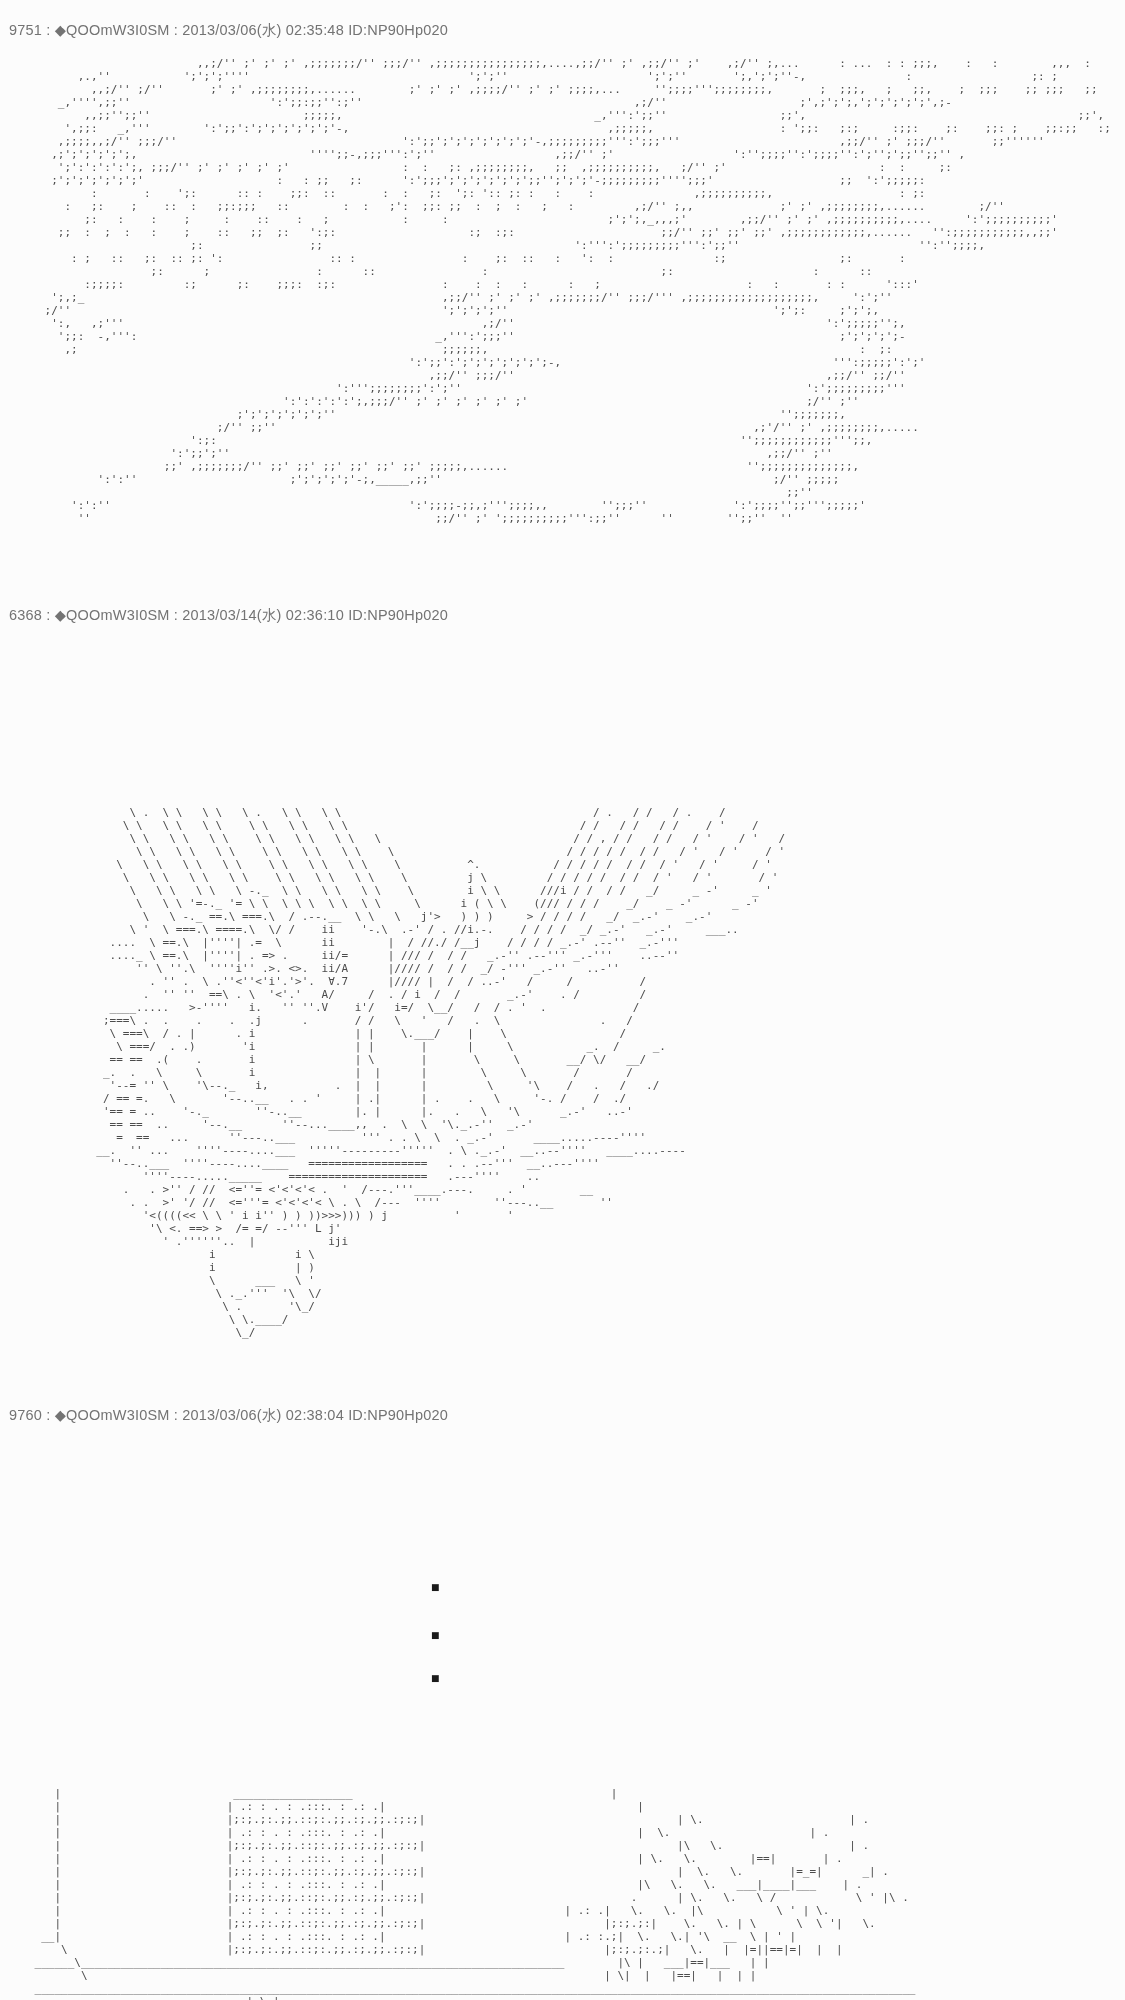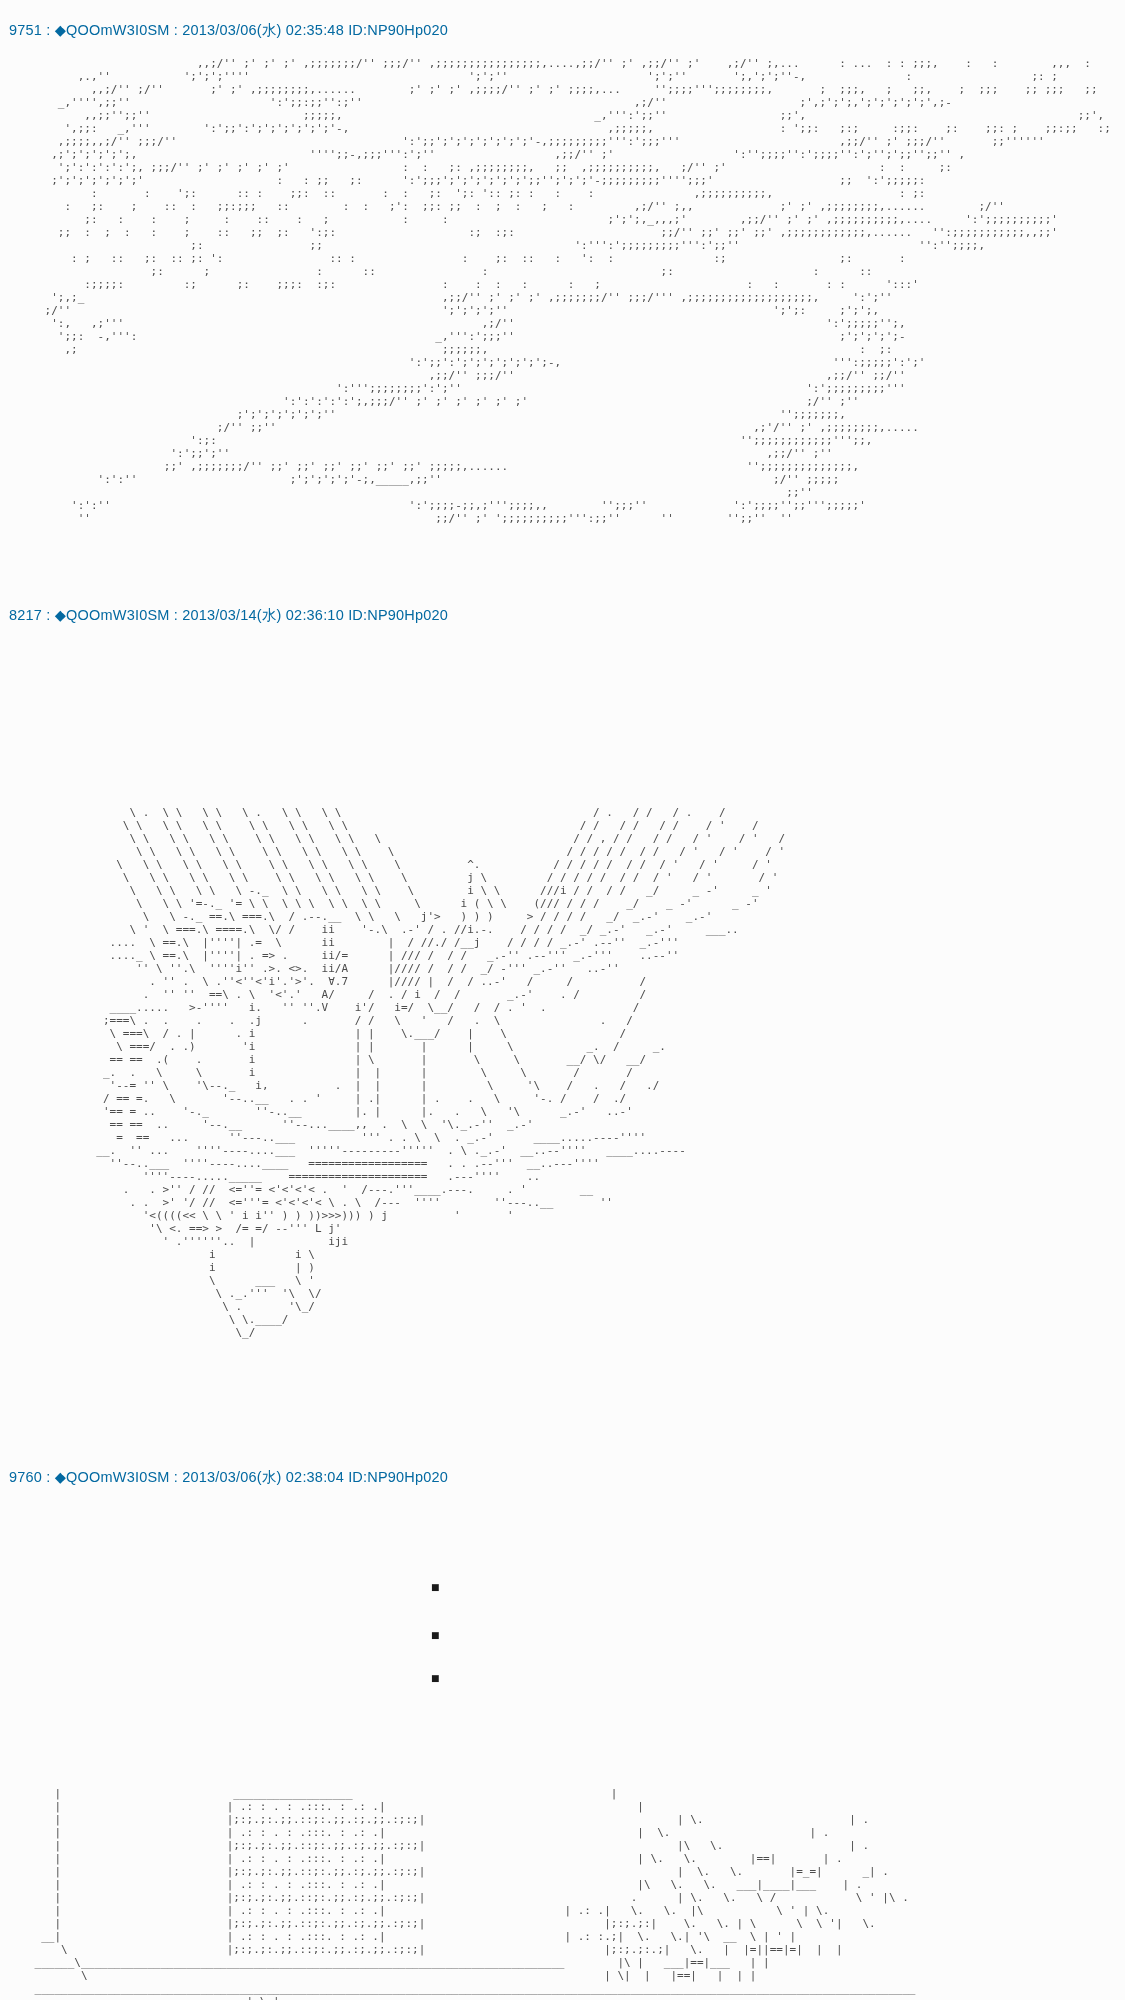--- a/index.html
+++ b/index.html
@@ -1,19 +1,19 @@
 <!DOCTYPE html>
 <html><head>
 <meta charset="utf-8">
 <style>
   * { margin:0; padding:0; box-sizing:border-box; }
   html, body { width:1125px; height:2000px; overflow:hidden; background:#fcfcfc; }
   .page { position:relative; width:1125px; height:2000px; background:#fcfcfc;
           font-family:"Liberation Sans","DejaVu Sans",sans-serif; }
-  .post-header { position:absolute; left:9px; font-size:14.5px; color:#0369a1;
+  .post-header { position:absolute; left:9px; font-size:14.5px; color:#737373;
                  white-space:pre; letter-spacing:.2px;
                  font-family:"Liberation Sans","DejaVu Sans",sans-serif; }
   .aa { position:absolute; font-family:"DejaVu Sans Mono",monospace;
         font-size:11px; line-height:13px; color:#4b4b4b; white-space:pre; }
   .dot { position:absolute; font-family:"DejaVu Sans",sans-serif;
          font-size:9px; line-height:9px; color:#1a1a1a; }
 </style>
 </head>
 <body>
 
@@ -50,21 +50,21 @@
                               ;';';';';';';''                                                                   '';;;;;;;,
                            ;/'' ;;''                                                                        ,;'/'' ;' ,;;;;;;;;,.....
                        ':;:                                                                               '';;;;;;;;;;;;''';;,
                     ':';;';''                                                                                 ,;;/'' ;''
                    ;;' ,;;;;;;;/'' ;;' ;;' ;;' ;;' ;;' ;;' ;;;;;,......                                    '';;;;;;;;;;;;;;,
          ':':''                       ;';';';';'-;,_____,;;''                                                  ;/'' ;;;;;
                                                                                                                  ;;''
      ':':''                                             ':';;;;-;;,;''';;;;,,        '';;;''             ':';;;;'';;''';;;;;'
       ''                                                    ;;/'' ;' ';;;;;;;;;;''':;;''      ''        '';;''  ''</pre>
 
-  <div class="post-header" style="top:606px"><span>8217</span><span> : </span><span>◆QOOmW3I0SM</span><span> : </span><span>2013/03/14(水) 02:36:10</span><span> </span><span>ID:NP90Hp020</span></div>
+  <div class="post-header" style="top:606px"><span>6368</span><span> : </span><span>◆QOOmW3I0SM</span><span> : </span><span>2013/03/14(水) 02:36:10</span><span> </span><span>ID:NP90Hp020</span></div>
   <pre class="aa" style="top:806px; left:50px">            \ .  \ \   \ \   \ .   \ \   \ \                                      / .   / /   / .    /
            \ \   \ \   \ \    \ \   \ \   \ \                                   / /   / /   / /    / '    /
             \ \   \ \   \ \    \ \   \ \   \ \   \                             / / , / /   / /   / '    / '   /
              \ \   \ \   \ \    \ \   \ \   \ \    \                          / / / / /  / /   / '   / '    / '
           \   \ \   \ \   \ \    \ \   \ \   \ \    \          ^.           / / / / /  / /  / '   / '     / '
            \   \ \   \ \   \ \    \ \   \ \   \ \    \         j \         / / / / /  / /  / '   / '       / '
             \   \ \   \ \   \ -._  \ \   \ \   \ \    \        i \ \      ///i / /  / /   _/     _ -'     _ '
              \   \ \ '=-._ '= \ \  \ \ \  \ \  \ \     \      i ( \ \    (/// / / /    _/    _ -'      _ -'
               \   \ -._ ==.\ ===.\  / .--.__  \ \   \   j'&gt;   ) ) )     &gt; / / / /   _/  _.-'    _.-'
             \ '  \ ===.\ ====.\  \/ /    ii    '-.\  .-' / . //i.-.    / / / /  _/ _.-'   _.-'     ___..
@@ -96,21 +96,21 @@
                         i            | )
                         \      ___   \ '
                          \ ._.'''  '\  \/
                           \ .       '\_/
                            \ \.____/
                             \_/
 
 
 </pre>
 
-  <div class="post-header" style="top:1468px"><span>9760</span><span> : </span><span>◆QOOmW3I0SM</span><span> : </span><span>2013/03/06(水) 02:38:04</span><span> </span><span>ID:NP90Hp020</span></div>
+  <div class="post-header" style="top:1406px"><span>9760</span><span> : </span><span>◆QOOmW3I0SM</span><span> : </span><span>2013/03/06(水) 02:38:04</span><span> </span><span>ID:NP90Hp020</span></div>
 
   <span class="dot" style="top:1583px; left:431px">■</span>
   <span class="dot" style="top:1631px; left:431px">■</span>
   <span class="dot" style="top:1674px; left:431px">■</span>
 
   <pre class="aa" style="top:1787px; left:28px">    |                          __________________                                       |
     |                         | .: : . : .:::. : .: .|                                      |
     |                         |;:;.;:.;;.::;:.;;.:;.;;.:;:;|                                      | \.                      | .
     |                         | .: : . : .:::. : .: .|                                      |  \.                     | .
     |                         |;:;.;:.;;.::;:.;;.:;.;;.:;:;|                                      |\   \.                   | .

